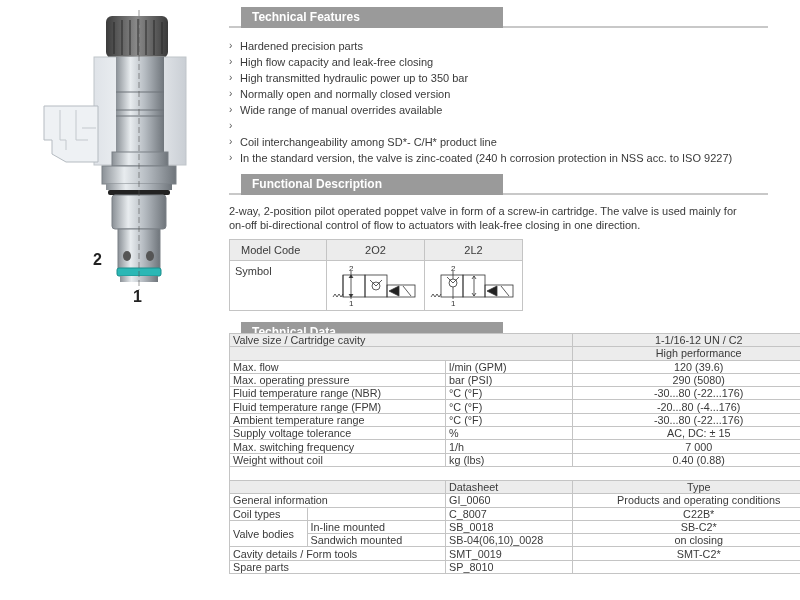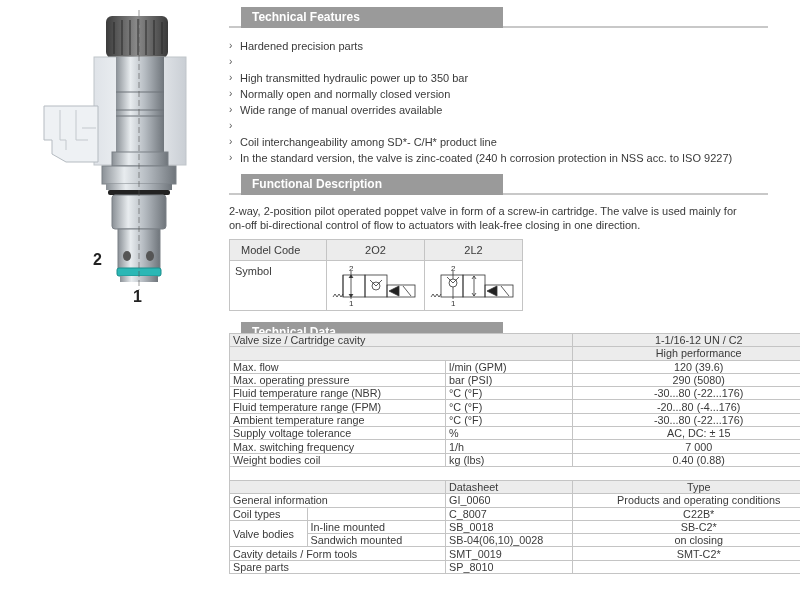--- a/index.html
+++ b/index.html
@@ -108,20 +108,21 @@
   <div class="bar">Technical Features</div>
 </div>
 
 <ul class="features">
   <li>
       <span class="bullet">›</span>
       <span>Hardened precision parts</span>
     </li>
   <li>
       <span class="bullet">›</span>
+      <span>High flow capacity and leak-free closing</span>
     </li>
   <li>
       <span class="bullet">›</span>
       <span>High transmitted hydraulic power up to 350 bar</span>
     </li>
   <li>
       <span class="bullet">›</span>
       <span>Normally open and normally closed version</span>
     </li>
   <li>
@@ -247,21 +248,21 @@
         <td colspan="2">Supply voltage tolerance</td>
         <td>%</td>
         <td class="center">AC, DC: ± 15</td>
       </tr>
   <tr>
         <td colspan="2">Max. switching frequency</td>
         <td>1/h</td>
         <td class="center">7 000</td>
       </tr>
   <tr>
-        <td colspan="2">Weight bodies coil</td>
+        <td colspan="2">Weight without coil</td>
         <td>kg (lbs)</td>
         <td class="center">0.40 (0.88)</td>
       </tr>
   <tr class="blank">
         <td colspan="4"></td>
       </tr>
   <tr class="grey">
     <td colspan="2"></td>
     <td>Datasheet</td>
     <td class="center">Type</td>

